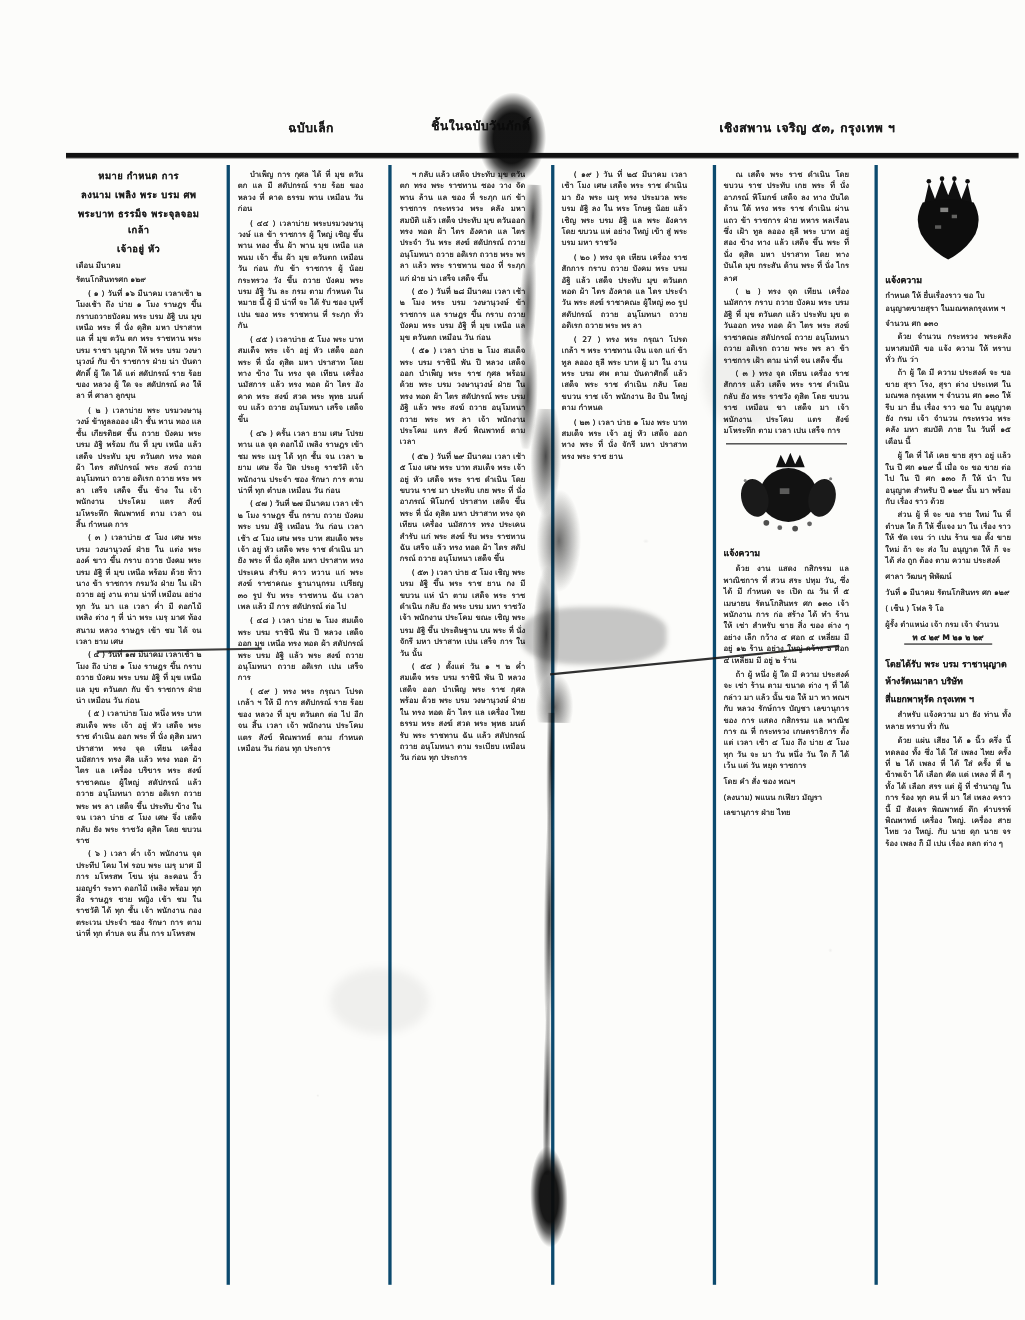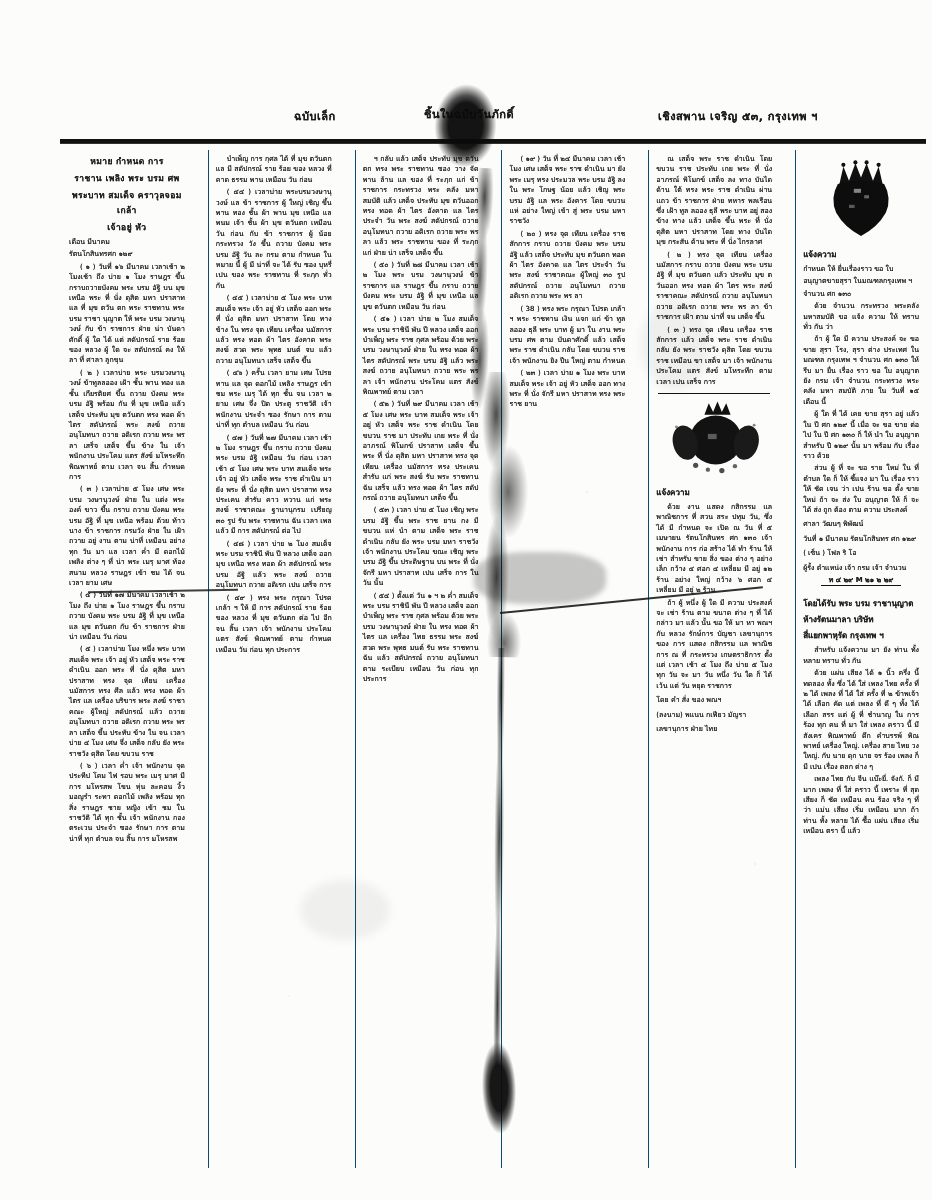--- a/index.html
+++ b/index.html
@@ -11,30 +11,30 @@
   }
   .paper-noise{position:absolute;inset:0;pointer-events:none;
     background:
       radial-gradient(3px 2px at 18% 22%, rgba(0,0,0,.06), transparent 70%),
       radial-gradient(4px 3px at 63% 41%, rgba(0,0,0,.05), transparent 70%),
       radial-gradient(3px 3px at 81% 72%, rgba(0,0,0,.05), transparent 70%),
       radial-gradient(2px 2px at 31% 83%, rgba(0,0,0,.06), transparent 70%);
   }
   
   .masthead{position:absolute;top:103px;left:62px;width:864px;height:28px;font-size:11px;font-weight:bold;}
-  .masthead span{position:absolute;white-space:nowrap;letter-spacing:.5px;text-shadow:0 0 .6px #222;margin-left:32px;}
+  .masthead span{position:absolute;white-space:nowrap;letter-spacing:.5px;text-shadow:0 0 .6px #222;}
   .mh-left{left:200px;top:4px;}
   .mh-center{left:330px;top:2px;}
-  .mh-right{left:564px;top:4px;}
+  .mh-right{left:592px;top:4px;}
   .top-rule{position:absolute;left:60px;top:139px;width:866px;height:5px;
     background:linear-gradient(#111 0 70%, transparent 70% 82%, #333 82% 100%);}
   
   .columns{position:absolute;left:62px;top:150px;width:864px;height:1018px;display:flex;gap:16px;}
   .col{flex:1 1 0;padding:4px 7px 0 7px;overflow:hidden;min-width:0;}
-  .col + .col{border-left:1px solid #0c4a6e;}
+  .col + .col{border-left:3px solid #0c4a6e;}
   .col p, .col div.t{
     font-size:7px;line-height:10.4px;margin:0 0 2px 0;
     text-align:justify;text-justify:inter-word;
     color:#1d1d1d;text-shadow:0 0 .5px rgba(20,20,20,.8);
     word-break:break-word;
   }
   .blk-para{text-indent:11px;}
   .blk-center{text-align:left;text-indent:0;}
   .blk-heading{text-align:center;font-weight:bold;font-size:8px !important;line-height:13px !important;margin:2px 0 3px 0 !important;}
   .blk-title{text-align:center !important;font-weight:bold;font-size:8.5px !important;line-height:15px !important;letter-spacing:.4px;}
@@ -82,22 +82,22 @@
 <div class="masthead">
   <span class="mh-left">ฉบับเล็ก</span>
   <span class="mh-center">ชิ้นในฉบับวันภักดิ์</span>
   <span class="mh-right">เชิงสพาน เจริญ ๕๓, กรุงเทพ ฯ</span>
 </div>
 <div class="top-rule"></div>
 
 <div class="columns">
   <div class="col">
       <p class="blk-title">หมาย กำหนด การ</p>
-      <p class="blk-title">ราชาน เพลิง พระ บรม ศพ</p>
-      <p class="blk-title">พระบาท สมเด็จ คราวุลจอม เกล้า</p>
+      <p class="blk-title">ลงนาม เพลิง พระ บรม ศพ</p>
+      <p class="blk-title">พระบาท ธรรม็จ พระจุลจอม เกล้า</p>
       <p class="blk-title">เจ้าอยู่ หัว</p>
       <p class="blk-center">เดือน มีนาคม</p>
       <p class="blk-center">รัตนโกสินทรศก ๑๒๙</p>
       <p class="blk-para">( ๑ ) วันที่ ๑๖ มีนาคม เวลาเช้า ๒ โมงเช้า ถึง บ่าย ๑ โมง ราษฎร ขึ้น กราบถวายบังคม พระ บรม อัฐิ บน มุข เหนือ พระ ที่ นั่ง ดุสิต มหา ปราสาท แล ที่ มุข ตวัน ตก พระ ราชทาน พระ บรม ราชา นุญาต ให้ พระ บรม วงษานุวงษ์ กับ ข้า ราชการ ฝ่าย น่า บันดาศักดิ์ ผู้ ใด ได้ แต่ สดัปกรณ์ ราย ร้อย ของ หลวง ผู้ ใด จะ สดัปกรณ์ คง ให้ ลา ที่ ศาลา ลูกขุน</p>
       <p class="blk-para">( ๒ ) เวลาบ่าย พระ บรมวงษานุวงษ์ ข้าทูลลออง เฝ้า ชั้น พาน ทอง แล ชั้น เกียรติยศ ขึ้น ถวาย บังคม พระ บรม อัฐิ พร้อม กัน ที่ มุข เหนือ แล้ว เสด็จ ประทับ มุข ตวันตก ทรง ทอด ผ้า ไตร สดัปกรณ์ พระ สงฆ์ ถวาย อนุโมทนา ถวาย อดิเรก ถวาย พระ พร ลา เสร็จ เสด็จ ขึ้น ข้าง ใน เจ้า พนักงาน ประโคม แตร สังข์ มโหระทึก พิณพาทย์ ตาม เวลา จน สิ้น กำหนด การ</p>
       <p class="blk-para">( ๓ ) เวลาบ่าย ๕ โมง เศษ พระ บรม วงษานุวงษ์ ฝ่าย ใน แต่ง พระ องค์ ขาว ขึ้น กราบ ถวาย บังคม พระ บรม อัฐิ ที่ มุข เหนือ พร้อม ด้วย ท้าว นาง ข้า ราชการ กรมวัง ฝ่าย ใน เฝ้า ถวาย อยู่ งาน ตาม น่าที่ เหมือน อย่าง ทุก วัน มา แล เวลา ค่ำ มี ดอกไม้ เพลิง ต่าง ๆ ที่ น่า พระ เมรุ มาศ ท้อง สนาม หลวง ราษฎร เข้า ชม ได้ จน เวลา ยาม เศษ</p>
       <p class="blk-para">( ๔ ) วันที่ ๑๗ มีนาคม เวลาเช้า ๒ โมง ถึง บ่าย ๑ โมง ราษฎร ขึ้น กราบ ถวาย บังคม พระ บรม อัฐิ ที่ มุข เหนือ แล มุข ตวันตก กับ ข้า ราชการ ฝ่าย น่า เหมือน วัน ก่อน</p>
       <p class="blk-para">( ๕ ) เวลาบ่าย โมง หนึ่ง พระ บาท สมเด็จ พระ เจ้า อยู่ หัว เสด็จ พระ ราช ดำเนิน ออก พระ ที่ นั่ง ดุสิต มหา ปราสาท ทรง จุด เทียน เครื่อง นมัสการ ทรง ศีล แล้ว ทรง ทอด ผ้า ไตร แล เครื่อง บริขาร พระ สงฆ์ ราชาคณะ ผู้ใหญ่ สดัปกรณ์ แล้ว ถวาย อนุโมทนา ถวาย อดิเรก ถวาย พระ พร ลา เสด็จ ขึ้น ประทับ ข้าง ใน จน เวลา บ่าย ๔ โมง เศษ จึ่ง เสด็จ กลับ ยัง พระ ราชวัง ดุสิต โดย ขบวน ราช</p>
       <p class="blk-para">( ๖ ) เวลา ค่ำ เจ้า พนักงาน จุด ประทีป โคม ไฟ รอบ พระ เมรุ มาศ มี การ มโหรสพ โขน หุ่น ละคอน งิ้ว มอญรำ ระทา ดอกไม้ เพลิง พร้อม ทุก สิ่ง ราษฎร ชาย หญิง เข้า ชม ใน ราชวัติ ได้ ทุก ชั้น เจ้า พนักงาน กอง ตระเวน ประจำ ซอง รักษา การ ตาม น่าที่ ทุก ตำบล จน สิ้น การ มโหรสพ</p>
     </div>
@@ -114,21 +114,21 @@
       <p class="blk-para">ฯ กลับ แล้ว เสด็จ ประทับ มุข ตวันตก ทรง พระ ราชทาน ซอง วาง จัด พาน ล้าน แล ของ ที่ ระฦก แก่ ข้า ราชการ กระทรวง พระ คลัง มหา สมบัติ แล้ว เสด็จ ประทับ มุข ตวันออก ทรง ทอด ผ้า ไตร อังคาด แล ไตร ประจำ วัน พระ สงฆ์ สดัปกรณ์ ถวาย อนุโมทนา ถวาย อดิเรก ถวาย พระ พร ลา แล้ว พระ ราชทาน ของ ที่ ระฦก แก่ ฝ่าย น่า เสร็จ เสด็จ ขึ้น</p>
       <p class="blk-para">( ๕๐ ) วันที่ ๒๘ มีนาคม เวลา เช้า ๒ โมง พระ บรม วงษานุวงษ์ ข้า ราชการ แล ราษฎร ขึ้น กราบ ถวาย บังคม พระ บรม อัฐิ ที่ มุข เหนือ แล มุข ตวันตก เหมือน วัน ก่อน</p>
       <p class="blk-para">( ๕๑ ) เวลา บ่าย ๒ โมง สมเด็จ พระ บรม ราชินี พัน ปี หลวง เสด็จ ออก บำเพ็ญ พระ ราช กุศล พร้อม ด้วย พระ บรม วงษานุวงษ์ ฝ่าย ใน ทรง ทอด ผ้า ไตร สดัปกรณ์ พระ บรม อัฐิ แล้ว พระ สงฆ์ ถวาย อนุโมทนา ถวาย พระ พร ลา เจ้า พนักงาน ประโคม แตร สังข์ พิณพาทย์ ตาม เวลา</p>
       <p class="blk-para">( ๕๒ ) วันที่ ๒๙ มีนาคม เวลา เช้า ๕ โมง เศษ พระ บาท สมเด็จ พระ เจ้า อยู่ หัว เสด็จ พระ ราช ดำเนิน โดย ขบวน ราช มา ประทับ เกย พระ ที่ นั่ง อาภรณ์ พิโมกข์ ปราสาท เสด็จ ขึ้น พระ ที่ นั่ง ดุสิต มหา ปราสาท ทรง จุด เทียน เครื่อง นมัสการ ทรง ประเคน สำรับ แก่ พระ สงฆ์ รับ พระ ราชทาน ฉัน เสร็จ แล้ว ทรง ทอด ผ้า ไตร สดัปกรณ์ ถวาย อนุโมทนา เสด็จ ขึ้น</p>
       <p class="blk-para">( ๕๓ ) เวลา บ่าย ๕ โมง เชิญ พระ บรม อัฐิ ขึ้น พระ ราช ยาน กง มี ขบวน แห่ นำ ตาม เสด็จ พระ ราช ดำเนิน กลับ ยัง พระ บรม มหา ราชวัง เจ้า พนักงาน ประโคม ขณะ เชิญ พระ บรม อัฐิ ขึ้น ประดิษฐาน บน พระ ที่ นั่ง จักรี มหา ปราสาท เปน เสร็จ การ ใน วัน นั้น</p>
       <p class="blk-para">( ๕๔ ) ตั้งแต่ วัน ๑ ฯ ๒ ค่ำ สมเด็จ พระ บรม ราชินี พัน ปี หลวง เสด็จ ออก บำเพ็ญ พระ ราช กุศล พร้อม ด้วย พระ บรม วงษานุวงษ์ ฝ่าย ใน ทรง ทอด ผ้า ไตร แล เครื่อง ไทย ธรรม พระ สงฆ์ สวด พระ พุทธ มนต์ รับ พระ ราชทาน ฉัน แล้ว สดัปกรณ์ ถวาย อนุโมทนา ตาม ระเบียบ เหมือน วัน ก่อน ทุก ประการ</p>
     </div>
   <div class="col">
       <p class="blk-para">( ๑๙ ) วัน ที่ ๒๔ มีนาคม เวลา เช้า โมง เศษ เสด็จ พระ ราช ดำเนิน มา ยัง พระ เมรุ ทรง ประมวล พระ บรม อัฐิ ลง ใน พระ โกษฐ น้อย แล้ว เชิญ พระ บรม อัฐิ แล พระ อังคาร โดย ขบวน แห่ อย่าง ใหญ่ เข้า สู่ พระ บรม มหา ราชวัง</p>
       <p class="blk-para">( ๒๐ ) ทรง จุด เทียน เครื่อง ราช สักการ กราบ ถวาย บังคม พระ บรม อัฐิ แล้ว เสด็จ ประทับ มุข ตวันตก ทอด ผ้า ไตร อังคาด แล ไตร ประจำ วัน พระ สงฆ์ ราชาคณะ ผู้ใหญ่ ๓๐ รูป สดัปกรณ์ ถวาย อนุโมทนา ถวาย อดิเรก ถวาย พระ พร ลา</p>
-      <p class="blk-para">( 38 ) ทรง พระ กรุณา โปรด เกล้า ฯ พระ ราชทาน เงิน แจก แก่ ข้า ทูล ลออง ธุลี พระ บาท ผู้ มา ใน งาน พระ บรม ศพ ตาม บันดาศักดิ์ แล้ว เสด็จ พระ ราช ดำเนิน กลับ โดย ขบวน ราช เจ้า พนักงาน ยิง ปืน ใหญ่ ตาม กำหนด</p>
+      <p class="blk-para">( 27 ) ทรง พระ กรุณา โปรด เกล้า ฯ พระ ราชทาน เงิน แจก แก่ ข้า ทูล ลออง ธุลี พระ บาท ผู้ มา ใน งาน พระ บรม ศพ ตาม บันดาศักดิ์ แล้ว เสด็จ พระ ราช ดำเนิน กลับ โดย ขบวน ราช เจ้า พนักงาน ยิง ปืน ใหญ่ ตาม กำหนด</p>
       <p class="blk-para">( ๒๓ ) เวลา บ่าย ๑ โมง พระ บาท สมเด็จ พระ เจ้า อยู่ หัว เสด็จ ออก ทาง พระ ที่ นั่ง จักรี มหา ปราสาท ทรง พระ ราช ยาน</p>
     </div>
   <div class="col">
       <p class="blk-para">ณ เสด็จ พระ ราช ดำเนิน โดย ขบวน ราช ประทับ เกย พระ ที่ นั่ง อาภรณ์ พิโมกข์ เสด็จ ลง ทาง บันได ด้าน ใต้ ทรง พระ ราช ดำเนิน ผ่าน แถว ข้า ราชการ ฝ่าย ทหาร พลเรือน ซึ่ง เฝ้า ทูล ลออง ธุลี พระ บาท อยู่ สอง ข้าง ทาง แล้ว เสด็จ ขึ้น พระ ที่ นั่ง ดุสิต มหา ปราสาท โดย ทาง บันได มุข กระสัน ด้าน พระ ที่ นั่ง ไกรลาศ</p>
       <p class="blk-para">( ๒ ) ทรง จุด เทียน เครื่อง นมัสการ กราบ ถวาย บังคม พระ บรม อัฐิ ที่ มุข ตวันตก แล้ว ประทับ มุข ตวันออก ทรง ทอด ผ้า ไตร พระ สงฆ์ ราชาคณะ สดัปกรณ์ ถวาย อนุโมทนา ถวาย อดิเรก ถวาย พระ พร ลา ข้า ราชการ เฝ้า ตาม น่าที่ จน เสด็จ ขึ้น</p>
       <p class="blk-para">( ๓ ) ทรง จุด เทียน เครื่อง ราช สักการ แล้ว เสด็จ พระ ราช ดำเนิน กลับ ยัง พระ ราชวัง ดุสิต โดย ขบวน ราช เหมือน ขา เสด็จ มา เจ้า พนักงาน ประโคม แตร สังข์ มโหระทึก ตาม เวลา เปน เสร็จ การ</p>
       <div class="blk-rule"></div>
       <div class="blk-emblem"><svg width="96" height="80" viewBox="0 0 110 90">
           <path d="M44 16 L49 3 L54 13 L59 1 L64 13 L69 3 L74 16 Z" fill="#111"></path>
           <ellipse cx="57" cy="45" rx="30" ry="28" fill="#121212"></ellipse>
@@ -173,21 +173,20 @@
       <p class="blk-sig">วันที่ ๑ มีนาคม รัตนโกสินทร ศก ๑๒๙</p>
       <p class="blk-sig">( เซ็น )   โฟล ริ โอ</p>
       <p class="blk-sig">ผู้รั้ง ตำแหน่ง เจ้า กรม เจ้า จำนวน</p>
       <div class="t blk-underline"><b>ท ๔ ๒๙   M ๒๑ ๒ ๒๙</b></div>
       <div class="blk-gap"></div>
       <p class="blk-heading">โดยได้รับ พระ บรม ราชานุญาต</p>
       <p class="blk-heading">ห้างรัตนมาลา บริษัท</p>
       <p class="blk-heading">สี่แยกพาหุรัด กรุงเทพ ฯ</p>
       <p class="blk-para">สำหรับ แจ้งความ มา ยัง ท่าน ทั้ง หลาย ทราบ ทั่ว กัน</p>
       <p class="blk-para">ด้วย แผ่น เสียง ได้ ๑ นิ้ว ครึ่ง นี้ ทดลอง ทั้ง ซึ่ง ได้ ใส่ เพลง ไทย ครั้ง ที่ ๒ ได้ เพลง ที่ ได้ ใส่ ครั้ง ที่ ๒ ข้าพเจ้า ได้ เลือก คัด แต่ เพลง ที่ ดี ๆ ทั้ง ได้ เลือก สรร แต่ ผู้ ที่ ชำนาญ ใน การ ร้อง ทุก คน ที่ มา ใส่ เพลง คราว นี้ มี สังเคร พิณพาทย์ ดึก คำบรรพ์ พิณพาทย์ เครื่อง ใหญ่. เครื่อง สาย ไทย วง ใหญ่. กับ นาย ดุก นาย จร ร้อง เพลง ก็ มี เปน เรื่อง ตลก ต่าง ๆ</p>
-      <p class="blk-para">เพลง ไทย กับ จีน แบ๊ะยี่. จังกั. ก็ มี มาก เพลง ที่ ใส่ คราว นี้ เพราะ ที่ สุด เสียง ก็ ชัด เหมือน คน ร้อง จริง ๆ ที่ ว่า แม่น เสียง เริ่ม เหมือน มาก ถ้า ท่าน ทั้ง หลาย ได้ ซื้อ แผ่น เสียง เริ่ม เหมือน ตรา นี้ แล้ว</p>
     </div>
 </div>
 
 <div class="stain st-top"></div>
 <div class="stain st-streak1"></div>
 <div class="stain st-mid"></div>
 <div class="stain st-smudge"></div>
 <div class="stain st-diag"></div>
 <div class="stain st-dash1"></div>
 <div class="stain st-streak2"></div>

